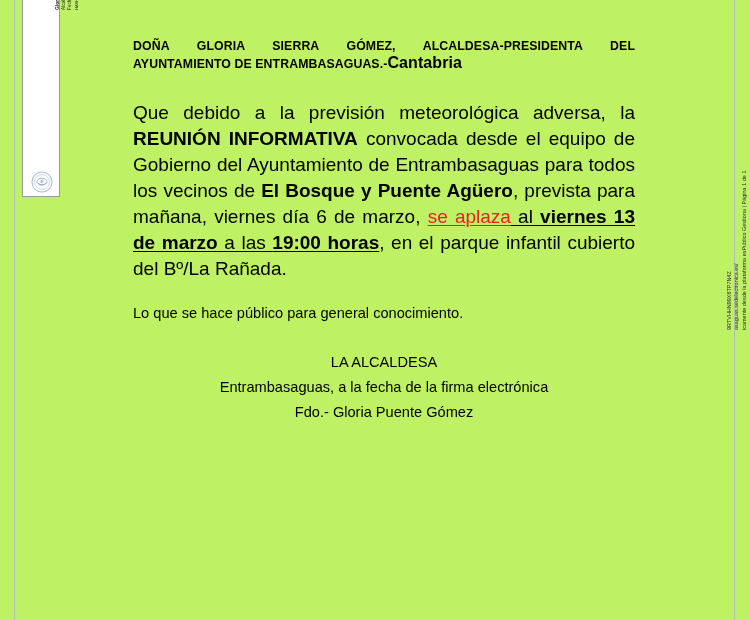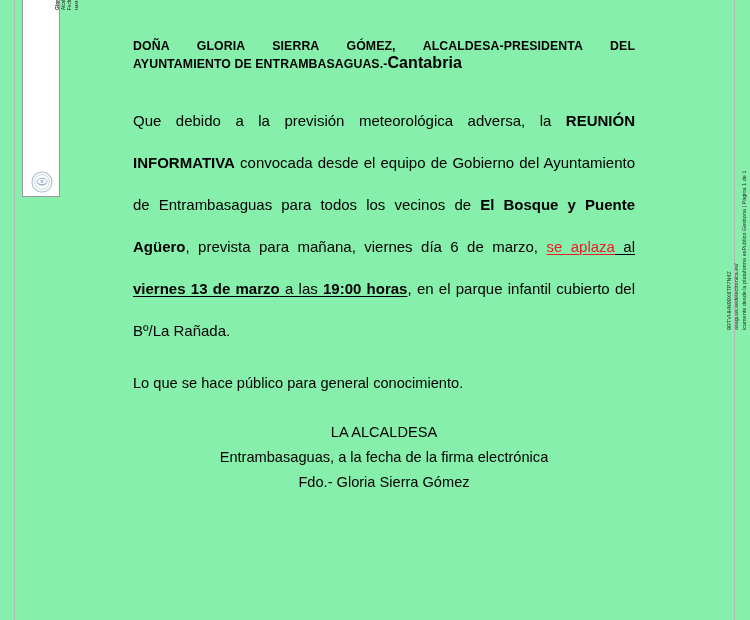--- a/index.html
+++ b/index.html
@@ -13,21 +13,21 @@
     font-family: "Liberation Sans", sans-serif;
     color: #000000;
     overflow: hidden;
     position: relative;
   }
 
   
   .page {
     position: absolute;
     inset: 0;
-    background: #86efac;
+    background: #bef264;
   }
 
   
   .rule-left {
     position: absolute;
     left: 14px;
     top: 0;
     width: 1px;
     height: 620px;
     background: #b8b8b8;
@@ -149,22 +149,22 @@
     line-height: 30px;
     letter-spacing: 0.2px;
   }
   .doc-title span {
     text-decoration: underline;
     text-underline-offset: 3px;
   }
 
   .doc-body {
     margin-top: 28px;
-    font-size: 15px;
-    line-height: 42px;
+    font-size: 19px;
+    line-height: 26px;
     text-align: justify;
     text-align-last: left;
   }
   .doc-body b { font-weight: bold; }
   .doc-body .u { text-decoration: underline; text-underline-offset: 2px; }
   .doc-body .red { color: #ee1c25; }
 
   .doc-note {
     margin-top: 20px;
     font-size: 14.6px;
@@ -226,17 +226,17 @@
 
     <div class="doc-body">
       <span>Que debido a la previsión meteorológica adversa, la </span><b>REUNIÓN INFORMATIVA</b><span> convocada desde el equipo de Gobierno del Ayuntamiento de Entrambasaguas para todos los vecinos de </span><b>El Bosque y Puente Agüero</b><span>, prevista para mañana, viernes día 6 de marzo, </span><span class="red u">se aplaza</span><span class="u"> al </span><b class="u">viernes 13 de marzo</b><span class="u"> a las </span><b class="u">19:00 horas</b><span>, en el parque infantil cubierto del Bº/La Rañada.</span>
     </div>
 
     <div class="doc-note">Lo que se hace público para general conocimiento.</div>
 
     <div class="doc-sign">
       <div>LA ALCALDESA</div>
       <div>Entrambasaguas, a la fecha de la firma electrónica</div>
-      <div>Fdo.- Gloria Sierra Gómez</div>
+      <div>Fdo.- Gloria Puente Gómez</div>
     </div>
 
   </div>
 </div>
 
 </body></html>

